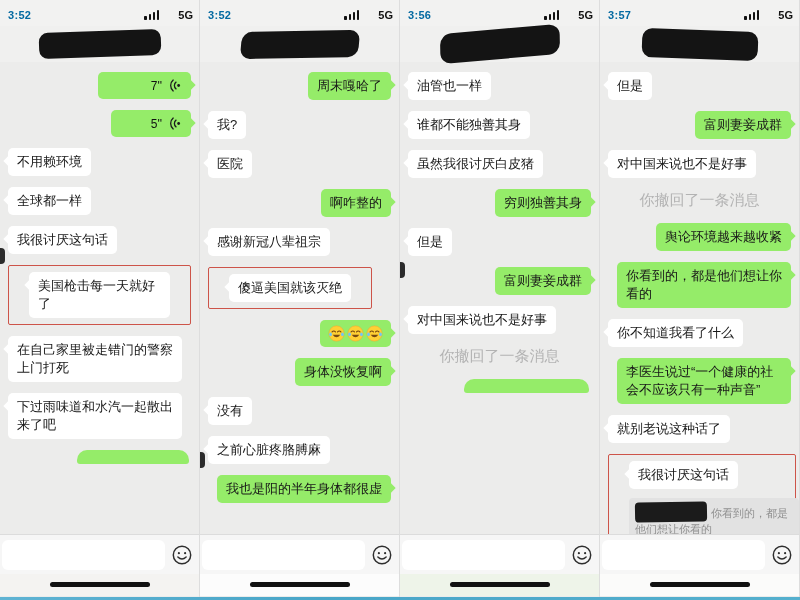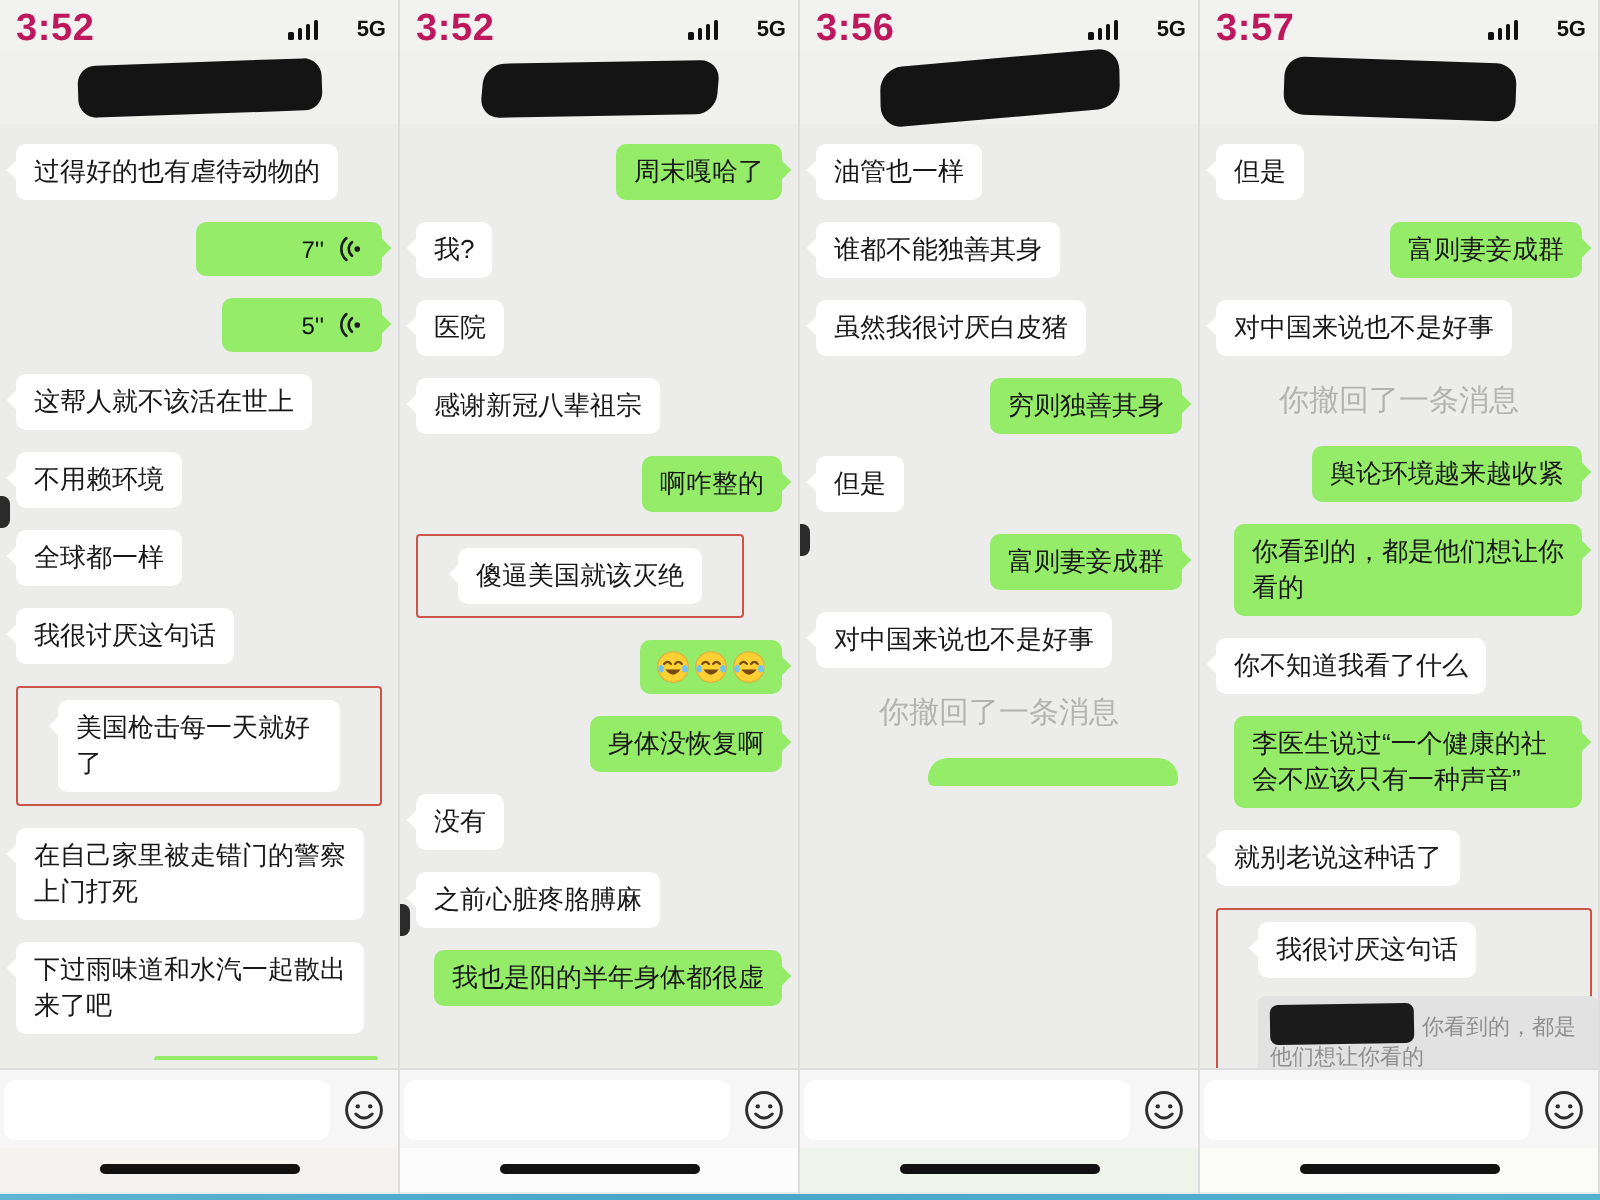--- a/index.html
+++ b/index.html
@@ -4,21 +4,21 @@
 <style>
   * { margin:0; padding:0; box-sizing:border-box; }
   html,body { width:800px; height:600px; overflow:hidden; }
   body { font-family:"Liberation Sans","DejaVu Sans",sans-serif; background:#ededed; }
   .stage { position:relative; width:800px; height:600px; display:flex; }
   .panel { position:relative; width:200px; height:600px; background:#ececeb; overflow:hidden; border-right:1px solid #ddd; }
   .panel:last-child { border-right:none; }
 
   
   .statusbar { height:26px; display:flex; align-items:center; justify-content:space-between; padding:4px 6px 0 8px; background:#f2f2f1; }
-  .time { font-size:19px; font-weight:700; color:#be185d; letter-spacing:.3px; }
+  .time { font-size:11px; font-weight:700; color:#0369a1; letter-spacing:.3px; }
   .sb-right { display:flex; align-items:flex-end; gap:19px; }
   .signal { display:flex; align-items:flex-end; gap:1.5px; height:10px; }
   .signal i { display:block; width:2.6px; background:#111; border-radius:.8px; }
   .signal i:nth-child(1){height:4px} .signal i:nth-child(2){height:6px}
   .signal i:nth-child(3){height:8px} .signal i:nth-child(4){height:10px}
   .net { font-size:11px; font-weight:600; color:#111; line-height:10px; }
 
   
   .nav { height:36px; display:flex; align-items:center; justify-content:center; background:#f0f0ef; }
   .name-blob { background:#141414; }
@@ -86,45 +86,39 @@
             <i></i>
             <i></i>
           </span>
         <span class="net">5G</span>
       </span>
     </div>
     <div class="nav">
       <div class="name-blob"></div>
     </div>
     <div class="chat">
-        <div class="msg left">
-          <div class="bubble">过得好的也有虐待动物的</div>
-        </div>
         <div class="msg right">
           <div class="bubble voice" style="width: 93px;">
             <span class="dur">7''</span>
             <svg viewBox="0 0 16 16" class="voice-icon">
               <circle cx="12.4" cy="8" r="1.5" fill="#1c1c1c"></circle>
               <path d="M9.6 4.4 A4.6 4.6 0 0 0 9.6 11.6" fill="none" stroke="#1c1c1c" stroke-width="1.4" stroke-linecap="round"></path>
               <path d="M6.6 2.2 A7.6 7.6 0 0 0 6.6 13.8" fill="none" stroke="#1c1c1c" stroke-width="1.4" stroke-linecap="round"></path>
             </svg>
           </div>
         </div>
         <div class="msg right">
           <div class="bubble voice" style="width: 80px;">
             <span class="dur">5''</span>
             <svg viewBox="0 0 16 16" class="voice-icon">
               <circle cx="12.4" cy="8" r="1.5" fill="#1c1c1c"></circle>
               <path d="M9.6 4.4 A4.6 4.6 0 0 0 9.6 11.6" fill="none" stroke="#1c1c1c" stroke-width="1.4" stroke-linecap="round"></path>
               <path d="M6.6 2.2 A7.6 7.6 0 0 0 6.6 13.8" fill="none" stroke="#1c1c1c" stroke-width="1.4" stroke-linecap="round"></path>
             </svg>
           </div>
-        </div>
-        <div class="msg left">
-          <div class="bubble">这帮人就不该活在世上</div>
         </div>
         <div class="msg left">
           <div class="bubble">不用赖环境</div>
         </div>
         <div class="msg left">
           <div class="bubble">全球都一样</div>
         </div>
         <div class="msg left">
           <div class="bubble">我很讨厌这句话</div>
         </div>
@@ -177,25 +171,25 @@
     <div class="chat">
         <div class="msg right">
           <div class="bubble">周末嘎哈了</div>
         </div>
         <div class="msg left">
           <div class="bubble">我?</div>
         </div>
         <div class="msg left">
           <div class="bubble">医院</div>
         </div>
+        <div class="msg right">
+          <div class="bubble">啊咋整的</div>
+        </div>
         <div class="msg left">
           <div class="bubble">感谢新冠八辈祖宗</div>
-        </div>
-        <div class="msg right">
-          <div class="bubble">啊咋整的</div>
         </div>
         <div class="redbox">
           <div class="msg left">
             <div class="bubble">傻逼美国就该灭绝</div>
           </div>
         </div>
         <div class="msg right">
           <div class="bubble emoji-b">
             <svg viewBox="0 0 20 20">
               <circle cx="10" cy="10" r="9" fill="#ffd034" stroke="#e3a83b" stroke-width="0.6"></circle>

